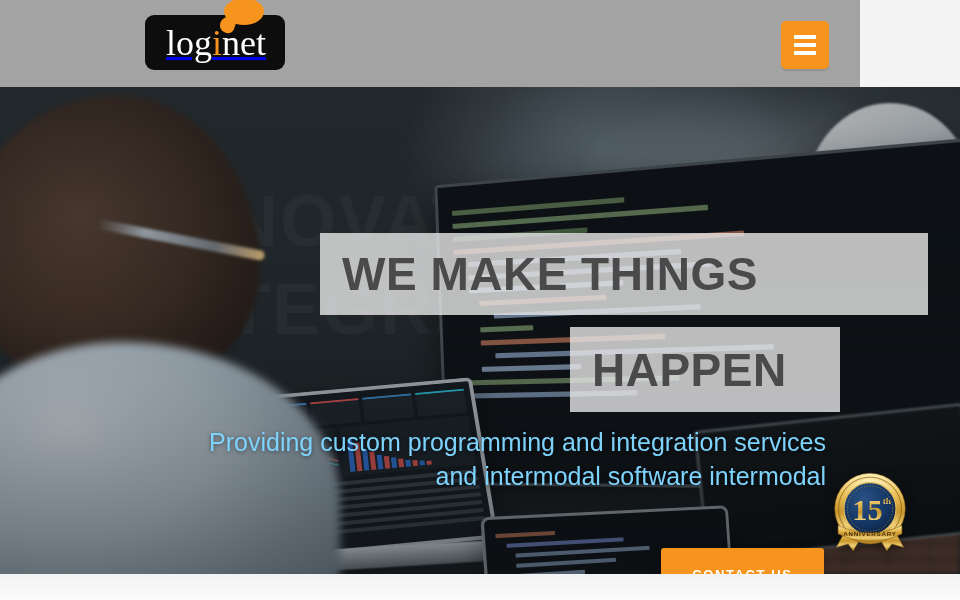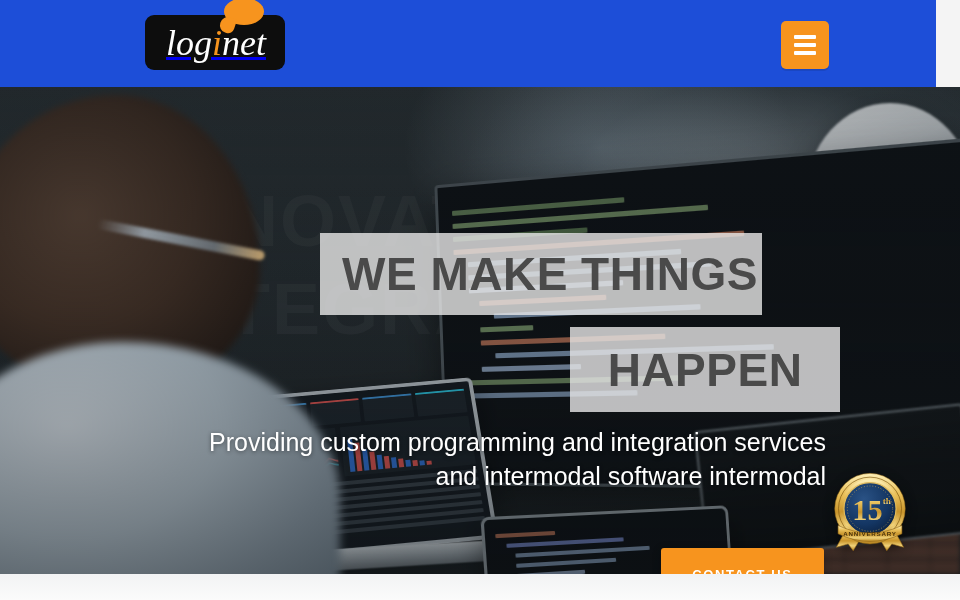--- a/index.html
+++ b/index.html
@@ -18,25 +18,24 @@
     width: 960px;
     height: 600px;
     overflow: hidden;
     background: #f4f4f4;
   }
 
   
   .site-header {
     position: absolute;
     top: 0; left: 0;
-    width: 936px;
+    width: 860px;
     height: 87px;
-    background: #1d4ed8;
+    background: #a3a3a3;
     z-index: 40;
-    font-style: italic;
   }
 
   .logo {
     position: absolute;
     left: 145px;
     top: 15px;
     width: 140px;
     height: 55px;
     background: #0d0d0d;
     border-radius: 9px;
@@ -308,38 +307,38 @@
   
   .hero-content { position: absolute; inset: 0; z-index: 20; }
 
   .headline-band {
     position: absolute;
     background: rgba(233,233,233,0.80);
     display: flex;
     align-items: center;
     padding: 0 22px;
   }
-  .headline-band.line1 { left: 320px; top: 146px; width: 442px; height: 82px; justify-content: flex-start; }
-  .headline-band.line2 { left: 570px; top: 240px; width: 270px; height: 85px; justify-content: center; }
+  .headline-band.line1 { left: 320px; top: 146px; width: 608px; height: 82px; justify-content: flex-start; }
+  .headline-band.line2 { left: 570px; top: 240px; width: 270px; height: 85px; justify-content: flex-start; }
   .headline-text {
     font-size: 46px;
     font-weight: bold;
     color: #4a4a4a;
     letter-spacing: 0.5px;
     line-height: 1;
     white-space: nowrap;
   }
 
   .hero-subtitle {
     position: absolute;
     left: 120px;
     top: 338px;
     width: 706px;
     text-align: right;
-    color: #ffffff;
+    color: #7dd3fc;
     font-size: 25px;
     line-height: 34px;
     font-weight: normal;
     text-shadow: 0 1px 4px rgba(0,0,0,0.45);
   }
 
   .cta-button {
     position: absolute;
     left: 661px;
     top: 461px;

